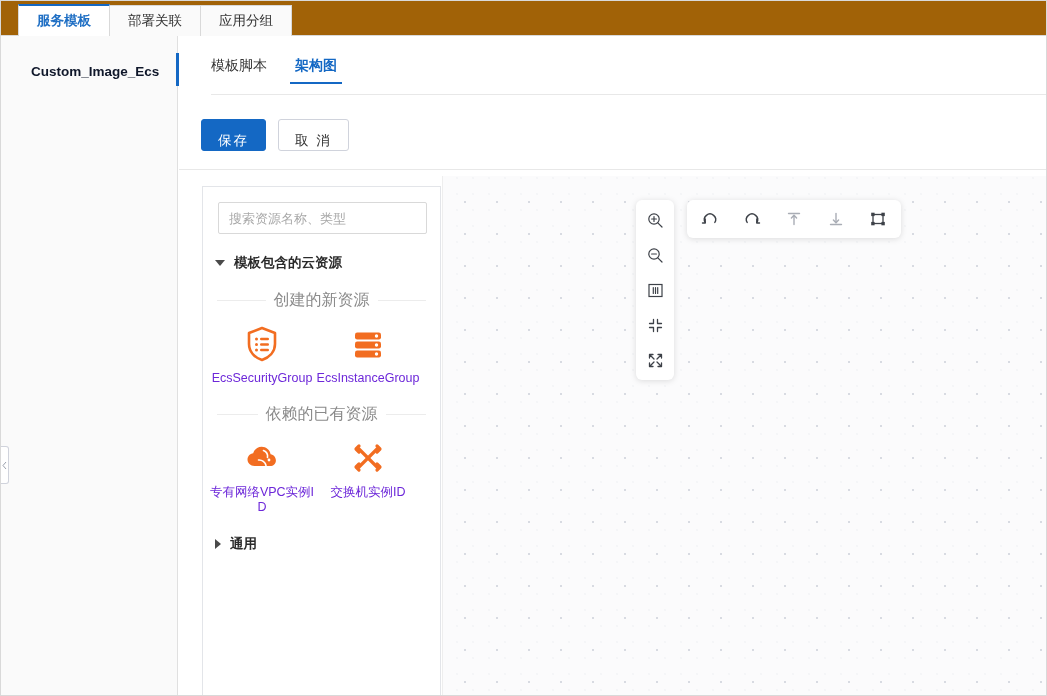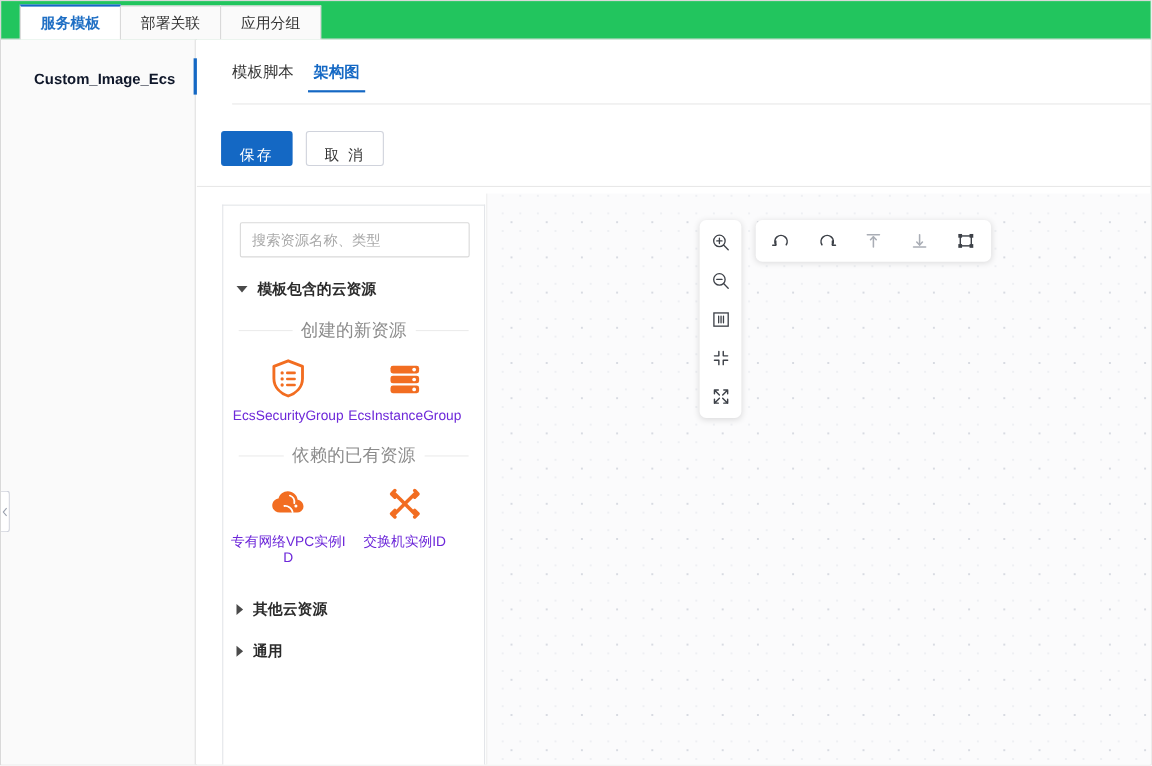--- a/index.html
+++ b/index.html
@@ -14,21 +14,21 @@
     position: relative;
     width: 1047px; height: 696px;
     background: #ffffff;
     border: 1px solid #d9d9d9;
     overflow: hidden;
   }
 
   
   .topbar {
     position: absolute; left: 0; top: 0; width: 1047px; height: 35px;
-    background: #22c55e;
+    background: #a16207;
     border-bottom: 1px solid #d9d9d9;
   }
   .topbar-tabs { position: absolute; left: 17px; top: 4px; display: flex; }
   .ctab {
     position: relative;
     height: 31px;
     padding: 0 18px;
     display: flex; align-items: center; justify-content: center;
     font-size: 13.5px;
     color: #333333;
@@ -88,21 +88,21 @@
   }
 
   
   .main {
     position: absolute; left: 178px; top: 35px;
     width: 869px; height: 661px;
     background: #ffffff;
   }
   .inner-tabs {
     position: absolute; left: 32px; top: 21px;
-    display: flex; align-items: flex-end; gap: 18px;
+    display: flex; align-items: flex-end; gap: 28px;
   }
   .itab {
     font-size: 14px;
     color: #333333;
     padding-bottom: 9px;
     cursor: pointer;
     user-select: none;
     position: relative;
   }
   .itab.active { color: #1468c4; font-weight: bold; }
@@ -369,24 +369,20 @@
               <path d="M11 8 L8 11 L11 14" fill="none" stroke="#f26d21" stroke-width="3.2" stroke-linecap="round" stroke-linejoin="round"></path>
               <path d="M29 8 L32 11 L29 14" fill="none" stroke="#f26d21" stroke-width="3.2" stroke-linecap="round" stroke-linejoin="round"></path>
               <path d="M11 26 L8 29 L11 32" fill="none" stroke="#f26d21" stroke-width="3.2" stroke-linecap="round" stroke-linejoin="round"></path>
               <path d="M29 26 L32 29 L29 32" fill="none" stroke="#f26d21" stroke-width="3.2" stroke-linecap="round" stroke-linejoin="round"></path>
             </svg>
           </span>
           <span class="res-label">交换机实例ID</span>
         </div>
       </div>
 
-      <div class="group-head spaced">
-        <span class="tri tri-right"></span>
-        <span>其他云资源</span>
-      </div>
 
       <div class="group-head">
         <span class="tri tri-right"></span>
         <span>通用</span>
       </div>
     </div>
 
     <div class="canvas">
 
       <div class="zoom-toolbar">

